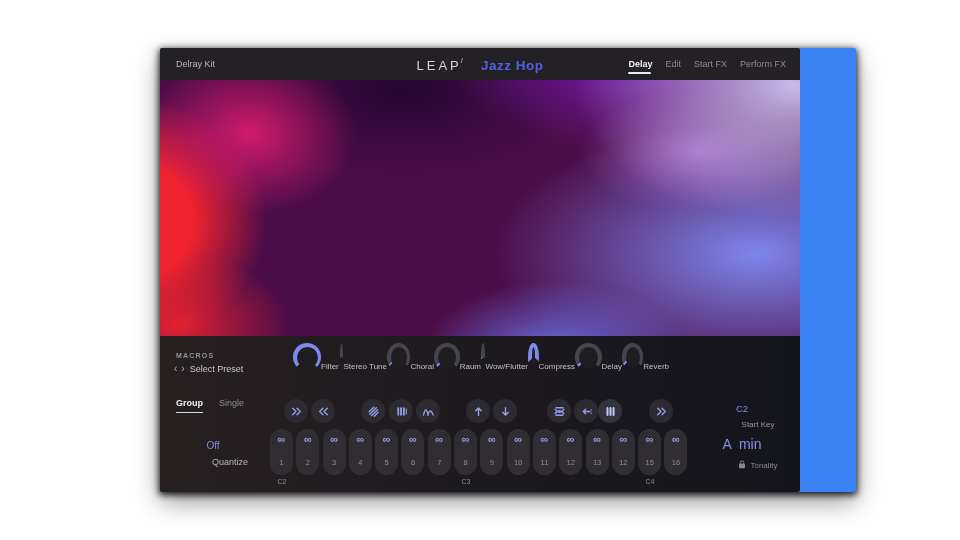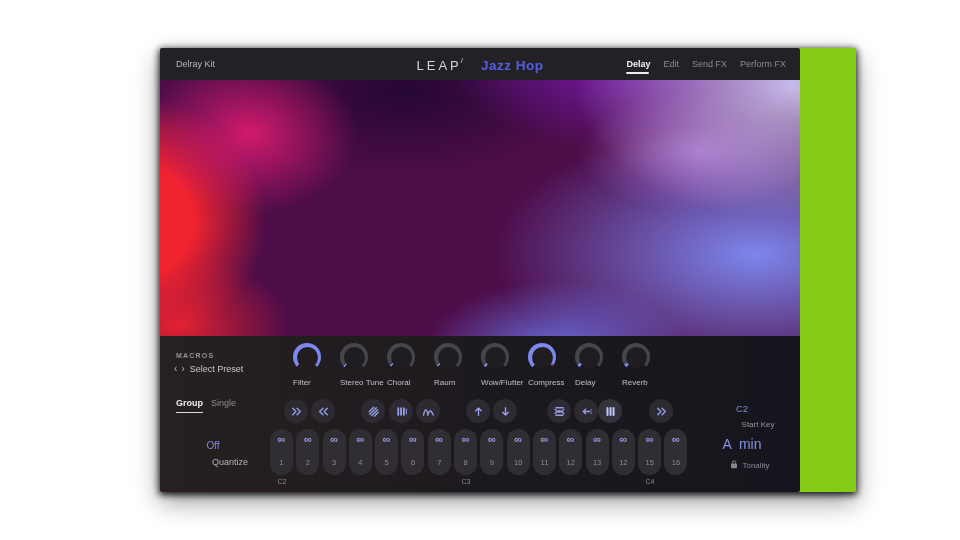--- a/index.html
+++ b/index.html
@@ -3,21 +3,21 @@
 <meta charset="utf-8">
 <style>
   html,body{margin:0;padding:0;}
   body{
     width:960px;height:540px;overflow:hidden;background:#ffffff;
     font-family:"Liberation Sans", sans-serif;
     -webkit-font-smoothing:antialiased;
   }
   .window{
     position:absolute;left:160px;top:48px;width:696px;height:444px;
-    background:#84cc16;border-radius:2px;
+    background:#3b82f6;border-radius:2px;
     box-shadow:0 2px 7px 1px rgba(8,8,12,.92), 0 10px 26px rgba(8,8,12,.4);
   }
   
   .topbar{
     position:absolute;left:0;top:0;width:640px;height:32px;
     background:#242126;border-radius:2px 2px 0 0;
   }
   .kit-name{position:absolute;left:16px;top:11px;font-size:9px;color:#b9b6bc;}
   .logo{position:absolute;left:0;right:0;top:8px;text-align:center;white-space:nowrap;}
   .logo .brand{font-size:13px;letter-spacing:3px;color:#d7d4da;font-weight:400;margin-top:16px;}
@@ -51,27 +51,27 @@
     border-radius:0 0 2px 2px;
   }
   .macros-label{position:absolute;left:16px;top:16px;font-size:7px;font-weight:bold;
     letter-spacing:1.2px;color:#93909a;}
   .preset-row{position:absolute;left:14px;top:27px;display:flex;align-items:center;gap:5px;}
   .preset-chevrons{display:flex;gap:4px;color:#b3b0b8;font-size:10px;cursor:pointer;}
   .preset-chevrons span{cursor:pointer;}
   .preset-name{font-size:9px;color:#cac7cd;cursor:pointer;}
   
   .knobs{position:absolute;left:133px;top:7px;display:flex;}
-  .knob-cell{width:47px;display:flex;flex-direction:column;align-items:flex-start;}
+  .knob-cell{width:47px;display:flex;align-items:flex-end;}
   .knob{width:28px;height:28px;border-radius:50%;position:relative;cursor:pointer;
     background:conic-gradient(from 225deg, #7d88ee 0deg var(--deg), #46444c var(--deg) 270deg, transparent 270deg 360deg);}
   .knob::after{content:"";position:absolute;inset:3.5px;border-radius:50%;background:#201d21;}
   .knob-label{margin-top:7px;font-size:8px;color:#c2bfc6;white-space:nowrap;}
   
-  .group-tabs{position:absolute;left:16px;top:62px;display:flex;gap:8px;}
+  .group-tabs{position:absolute;left:16px;top:62px;display:flex;gap:16px;}
   .group-tab{font-size:9px;color:#8d8a90;cursor:pointer;position:relative;}
   .group-tab.active{color:#f0eef2;font-weight:bold;}
   .group-tab.active::after{content:"";position:absolute;left:0;right:0;bottom:-5px;height:1.5px;background:#dddbe0;}
   
   .icon-btn{position:absolute;top:63px;width:24px;height:24px;border-radius:50%;
     background:#2d2b31;display:flex;align-items:center;justify-content:center;
     color:#959de8;cursor:pointer;}
   .icon-btn.active{color:#bcc3ff;background:#34323a;}
   .icon-btn svg{display:block;}
   
@@ -86,38 +86,38 @@
   .pad-glyph{margin-top:4px;font-size:11px;font-weight:bold;color:#99a0ea;line-height:12px;}
   .pad-num{position:absolute;bottom:8px;font-size:7.5px;color:#8f8c93;}
   .octave-label{position:absolute;top:142px;transform:translateX(-50%);
     font-size:7px;color:#8d8a90;}
   
   .key-block{position:absolute;left:522px;top:0;width:120px;text-align:center;}
   .start-key-value{position:absolute;left:0;width:120px;top:67px;font-size:9.5px;color:#7f88da;cursor:pointer;}
   .start-key-label{position:absolute;left:16px;width:120px;top:84px;font-size:8px;color:#9b97a0;}
   .tonality-value{position:absolute;left:0;width:120px;top:100px;font-size:14px;color:#8691e6;cursor:pointer;}
   .tonality-value .root{margin-right:7px;}
-  .tonality-row{position:absolute;left:8px;width:120px;top:124px;font-size:8px;color:#8a8790;
+  .tonality-row{position:absolute;left:16px;width:120px;top:124px;font-size:8px;color:#8a8790;
     display:flex;align-items:center;justify-content:center;gap:4px;}
   .lock-icon{display:inline-block;}
 </style>
 </head>
 <body>
 
 <div class="window">
 
   <div class="topbar">
     <div class="kit-name">Delray Kit</div>
     <div class="logo">
       <span class="brand">LEAP</span><span class="sep">/</span><span class="product">Jazz Hop</span>
     </div>
     <div class="view-tabs">
       <span class="view-tab active">Delay</span>
       <span class="view-tab">Edit</span>
-      <span class="view-tab">Send FX</span>
+      <span class="view-tab">Start FX</span>
       <span class="view-tab">Perform FX</span>
     </div>
   </div>
 
   <div class="art"></div>
 
   <div class="panel">
 
     <div class="macros-label">MACROS</div>
     <div class="preset-row">

